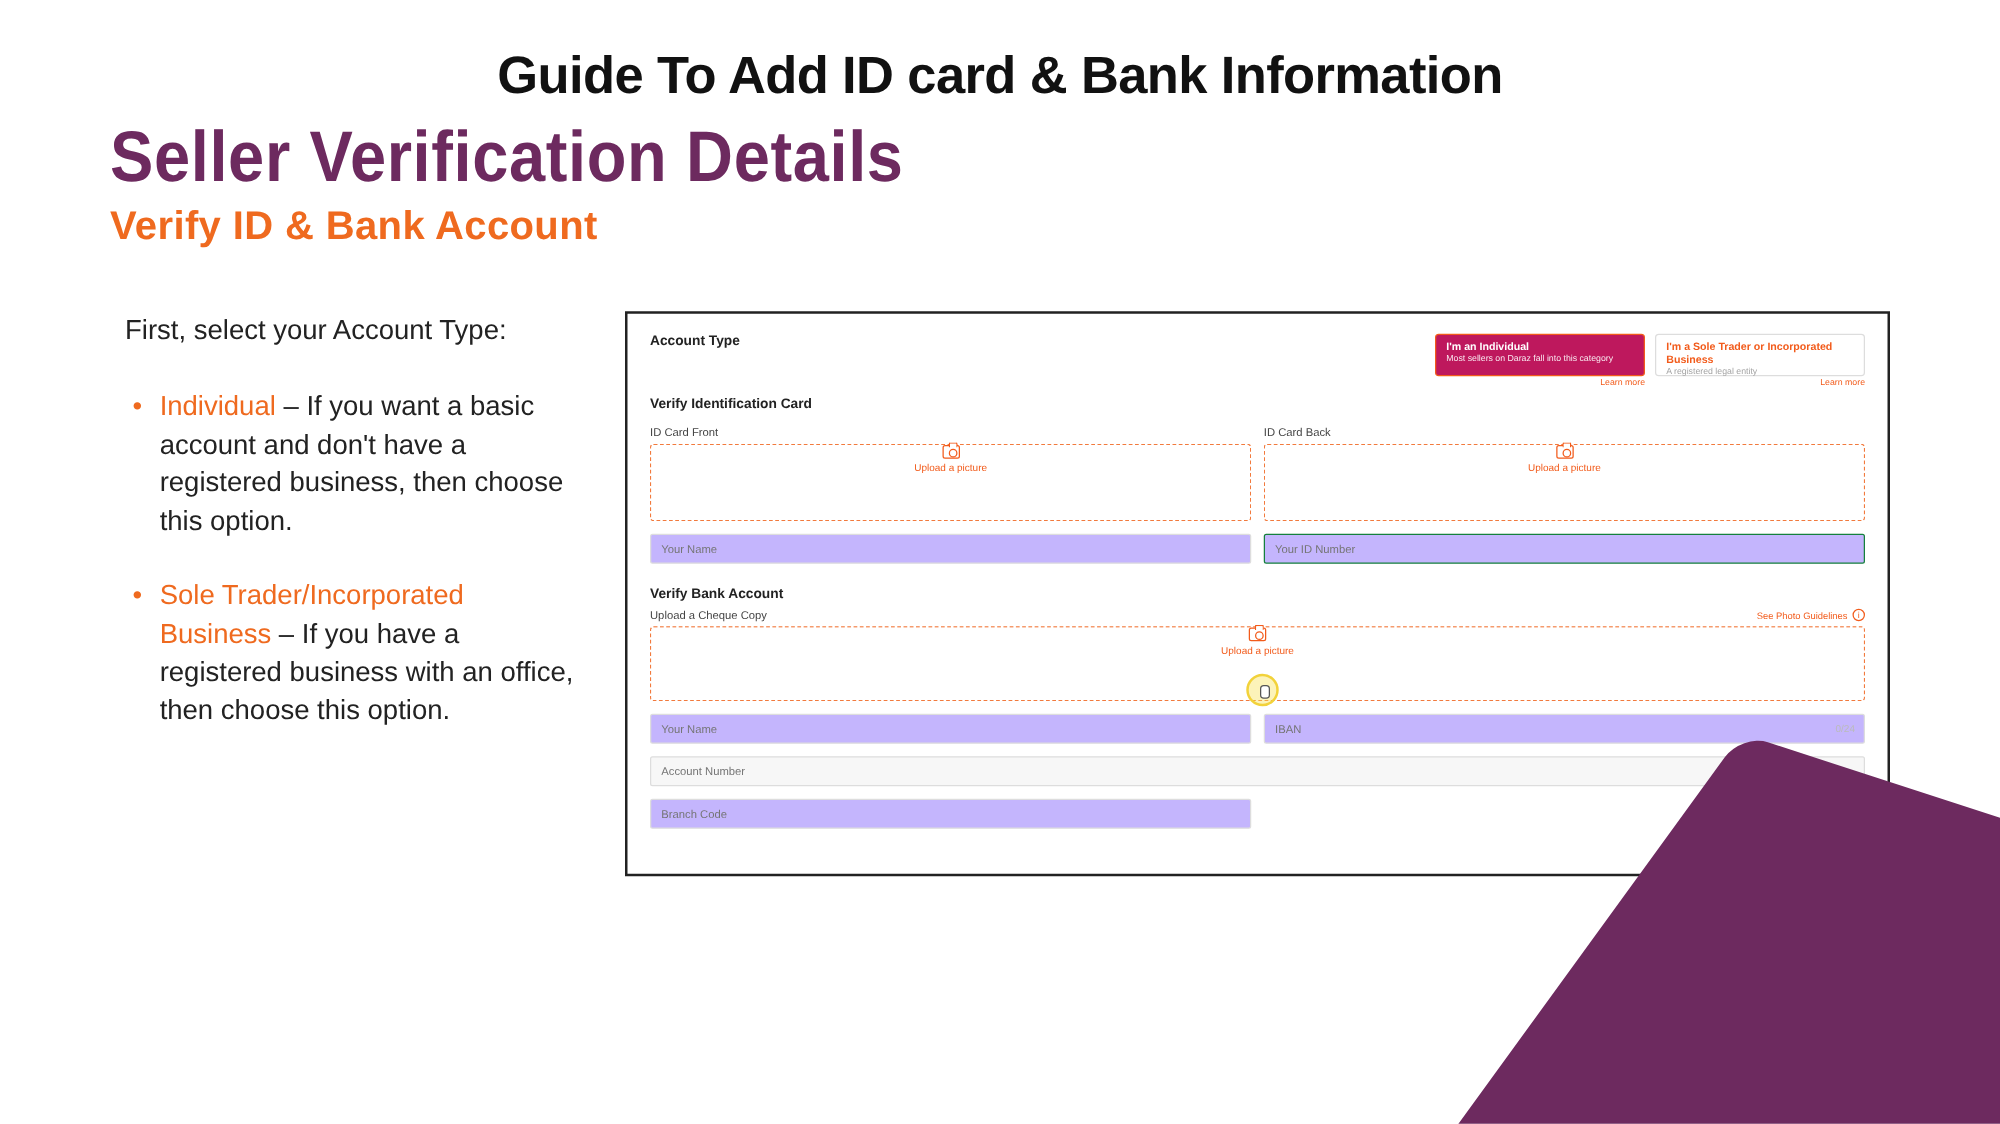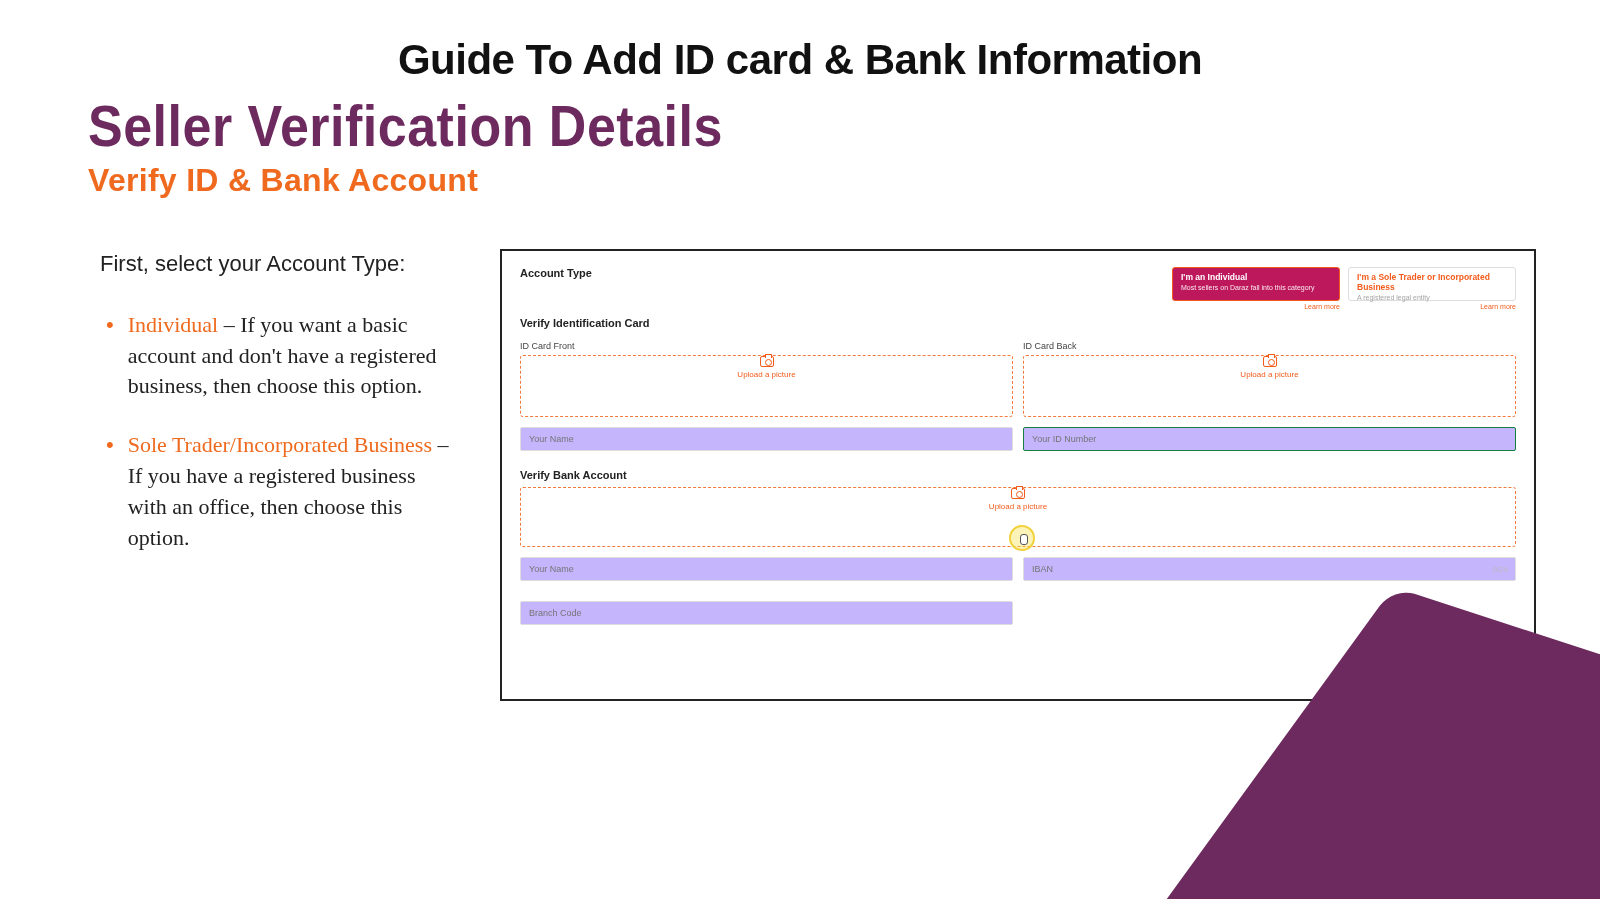--- a/index.html
+++ b/index.html
@@ -35,42 +35,42 @@
     font-weight: 900;
     color: #ef6a1f;
     margin-left: 88px;
     margin-top: 6px;
     letter-spacing: 0.3px;
   }
   .content-row {
     display: flex;
     margin-top: 50px;
     padding-left: 100px;
-    padding-right: 64px;
+    padding-right: 88px;
     gap: 40px;
   }
   .left-col {
     flex: 0 0 360px;
     font-size: 22px;
     line-height: 1.4;
     color: #222;
   }
   .left-intro { margin-bottom: 30px; }
   .bullet {
     display: flex;
     margin-bottom: 28px;
   }
   .bullet-dot {
     color: #ef6a1f;
     font-size: 22px;
     margin-right: 14px;
     margin-left: 6px;
     line-height: 1.4;
   }
-  .bullet-text { flex: 1; font-family: Liberation Serif, serif; }
+  .bullet-text { flex: 1; }
   .orange-term { color: #ef6a1f; }
   .screenshot-frame {
     flex: 1;
     border: 2px solid #222;
     background: #fff;
     padding: 16px 18px 10px 18px;
     font-size: 10px;
     color: #222;
     height: 452px;
   }
@@ -326,40 +326,50 @@
       <div class="half">
         <input class="text-input" placeholder="Your Name" style="">
       </div>
       <div class="half">
         <input class="text-input highlight" placeholder="Your ID Number" style="">
       </div>
     </div>
 
     <div class="mid-header" style="margin-top:18px;">Verify Bank Account</div>
 
+    <div class="cheque-row">
+      <div class="field-label-small" style="margin:0;">Upload a Cheque Copy</div>
+      <div class="see-guide">
+        <span>See Photo Guidelines</span>
+        <span class="info-dot">i</span>
+      </div>
+    </div>
 
     <div class="upload-big-wrap">
       <div class="upload-slot big">
         <div class="cam-icon"></div>
         <div>Upload a picture</div>
       </div>
       <div class="cursor-highlight" style="left:calc(50% - 9px); top:38px;"></div>
     </div>
 
     <div class="twocol row-gap">
       <div class="half">
         <input class="text-input" placeholder="Your Name" style="">
       </div>
       <div class="half iban-wrap">
         <input class="text-input" placeholder="IBAN" style="">
         <span class="iban-right">0/24</span>
       </div>
     </div>
 
     <div class="twocol row-gap">
+      <div class="half">
+        <input class="text-input disabled" placeholder="Account Number" style="">
+      </div>
     </div>
 
     <div class="twocol row-gap">
       <div class="half">
         <input class="text-input" placeholder="Branch Code" style="">
       </div>
       <div class="half"></div>
     </div>
 
   </div>

